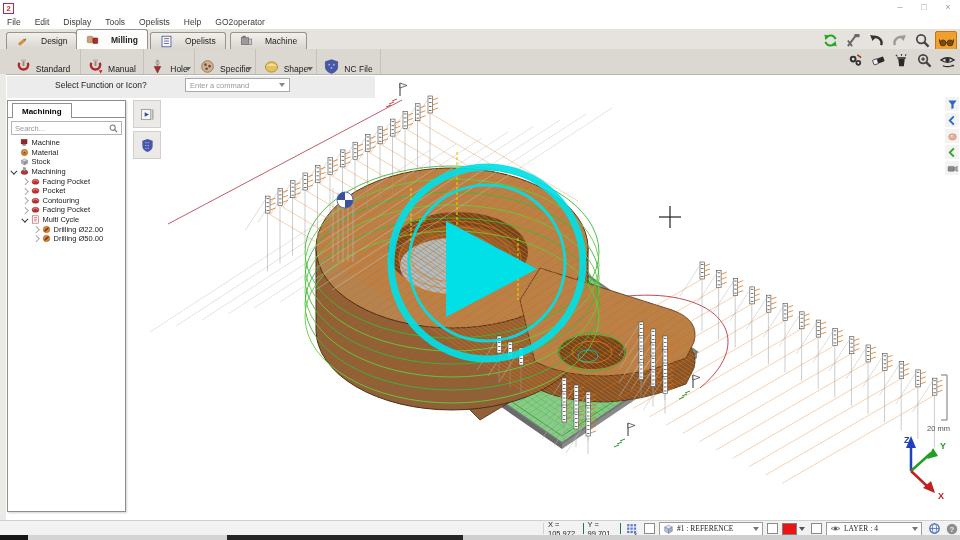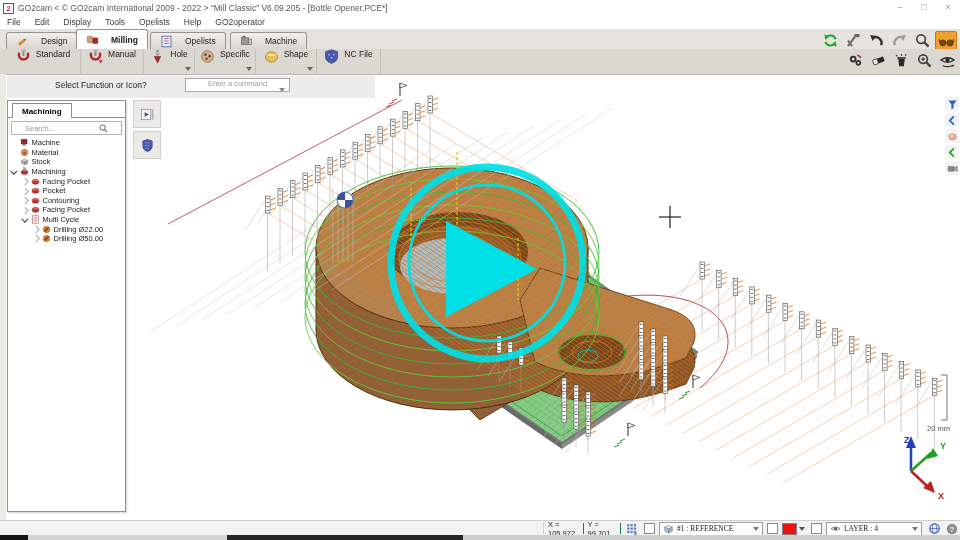--- a/index.html
+++ b/index.html
@@ -14,40 +14,40 @@
   
   .menubar{position:absolute;top:15px;left:0;right:0;height:14px;background:#fff;display:flex;align-items:center;font-size:8.5px;color:#3a3a3a;}
   .menubar span{padding:0 7px;}
   
   .tabstrip{position:absolute;top:29px;left:0;right:0;height:20px;background:#e6e3de;}
   .tab{position:absolute;bottom:0;height:16px;display:flex;align-items:center;gap:12px;padding:0 9px;font-size:8.5px;color:#222;
        background:linear-gradient(#f3f0eb,#d9d5ce);border:1px solid #97938d;border-bottom:none;border-radius:3px 3px 0 0;}
   .tab.active{background:#fdfdfb;font-weight:bold;height:19px;z-index:2;}
   
   .toolbar{position:absolute;top:49px;left:0;right:0;height:25px;background:#dbd7d1;border-bottom:1px solid #b9b5ad;display:flex;}
-  .tbtn{position:relative;display:flex;align-items:flex-start;justify-content:center;gap:5px;height:100%;font-size:8.5px;color:#222;border-right:1px solid #c6c2ba;}
+  .tbtn{position:relative;display:flex;align-items:flex-end;justify-content:center;gap:5px;height:100%;font-size:8.5px;color:#222;border-right:1px solid #c6c2ba;}
   .caret{width:0;height:0;border-left:3px solid transparent;border-right:3px solid transparent;border-top:4px solid #555;}
   .tbtn .caret{position:absolute;right:3px;bottom:3px;border-top-color:#666;}
   .qrow{position:absolute;display:flex;gap:3px;}
   #qrow1{top:31px;right:3px;} #qrow2{top:51px;right:3px;}
   .qicon{width:20px;height:19px;display:flex;align-items:center;justify-content:center;}
   .qicon.hl{background:#f0a030;border:1px solid #c07810;border-radius:2px;}
   
   .promptbar{position:absolute;top:76px;left:7px;width:368px;height:22px;background:#ececec;font-size:8.5px;color:#222;}
   .plabel{position:absolute;left:48px;top:4px;}
   .promptcombo{position:absolute;left:178px;top:2px;width:95px;height:12px;background:#fff;border:1px solid #a8a8a8;
-               display:flex;align-items:center;font-size:7.5px;color:#999;padding:0 4px;flex-direction:column;}
+               display:flex;align-items:center;font-size:7.5px;color:#999;padding:0 4px;}
   .promptcombo .caret{margin-left:auto;border-top-color:#888;}
   
   .sidebar{position:absolute;left:7px;top:100px;width:117px;height:410px;background:#fff;border:1px solid #8e8e8e;box-shadow:1px 1px 2px rgba(0,0,0,.18);z-index:5;}
   .sbtab{position:absolute;left:4px;top:2px;height:14px;padding:0 9px;border:1px solid #8e8e8e;background:#fff;font-size:8px;font-weight:bold;
          display:flex;align-items:center;z-index:2;border-bottom:none;}
   .sbtabline{position:absolute;left:0;right:0;top:16px;border-top:1px solid #8e8e8e;}
   .search{position:absolute;left:3px;right:3px;top:20px;height:12px;border:1px solid #b4b4b4;display:flex;align-items:center;
-          font-size:7.5px;color:#999;padding:0 13px;background:#fff;}
+          font-size:7.5px;color:#999;padding:0 3px;background:#fff;}
   .search svg{margin-left:auto;}
   .tree{position:absolute;left:2px;right:2px;top:37px;bottom:2px;overflow:hidden;font-size:7.5px;color:#1a1a1a;}
   .titem{display:flex;align-items:center;height:9.6px;gap:3px;white-space:nowrap;}
   .chev{flex:0 0 auto;width:3.5px;height:3.5px;border-right:1px solid #a6a6a6;border-top:1px solid #a6a6a6;transform:rotate(45deg);}
   .chev.open{transform:rotate(135deg);border-color:#3a3a3a;}
   .chev.none{visibility:hidden;}
   
   .sidebtn{position:absolute;width:26px;height:26px;background:#eceae7;border:1px solid #d2cfca;display:flex;align-items:center;justify-content:center;z-index:4;}
   .rail{position:absolute;right:1px;top:97px;display:flex;flex-direction:column;gap:2px;z-index:4;}
   .railicon{width:14px;height:14px;display:flex;align-items:center;justify-content:center;background:#f3f3f3;}
@@ -1106,21 +1106,20 @@
       <g>
         <circle cx="487" cy="263" r="96" fill="none" stroke="#00e0e6" stroke-width="7" opacity="0.92"></circle>
         <circle cx="487" cy="263" r="78" fill="none" stroke="#00e0e6" stroke-width="3" opacity="0.92"></circle>
         <polygon points="446,221 446,317 537,269" fill="#00e0e6"></polygon>
       </g>
     </svg>
   <div class="gutter"></div>
 
   <div class="titlebar">
     <div class="logo">2</div>
-    <span>GO2cam &lt; © GO2cam International 2009 - 2022 &gt;   “Mill Classic”   V6.09.205 - [Bottle Opener.PCE*]</span>
     <div class="winctl">
       <span>–</span>
       <span>□</span>
       <span>×</span>
     </div>
   </div>
 
   <div class="menubar" id="menubar">
       <span>File</span>
       <span>Edit</span>

